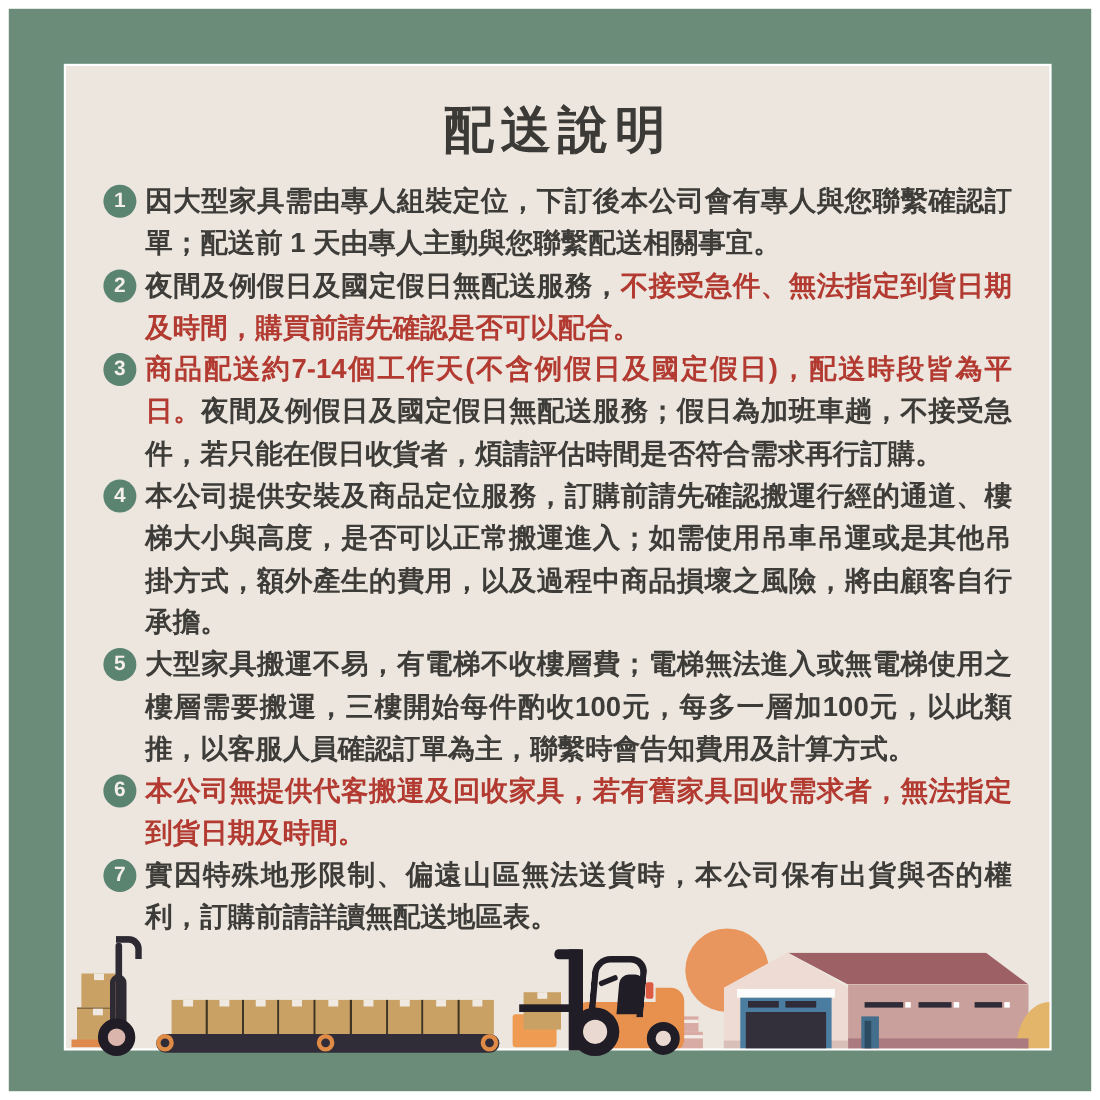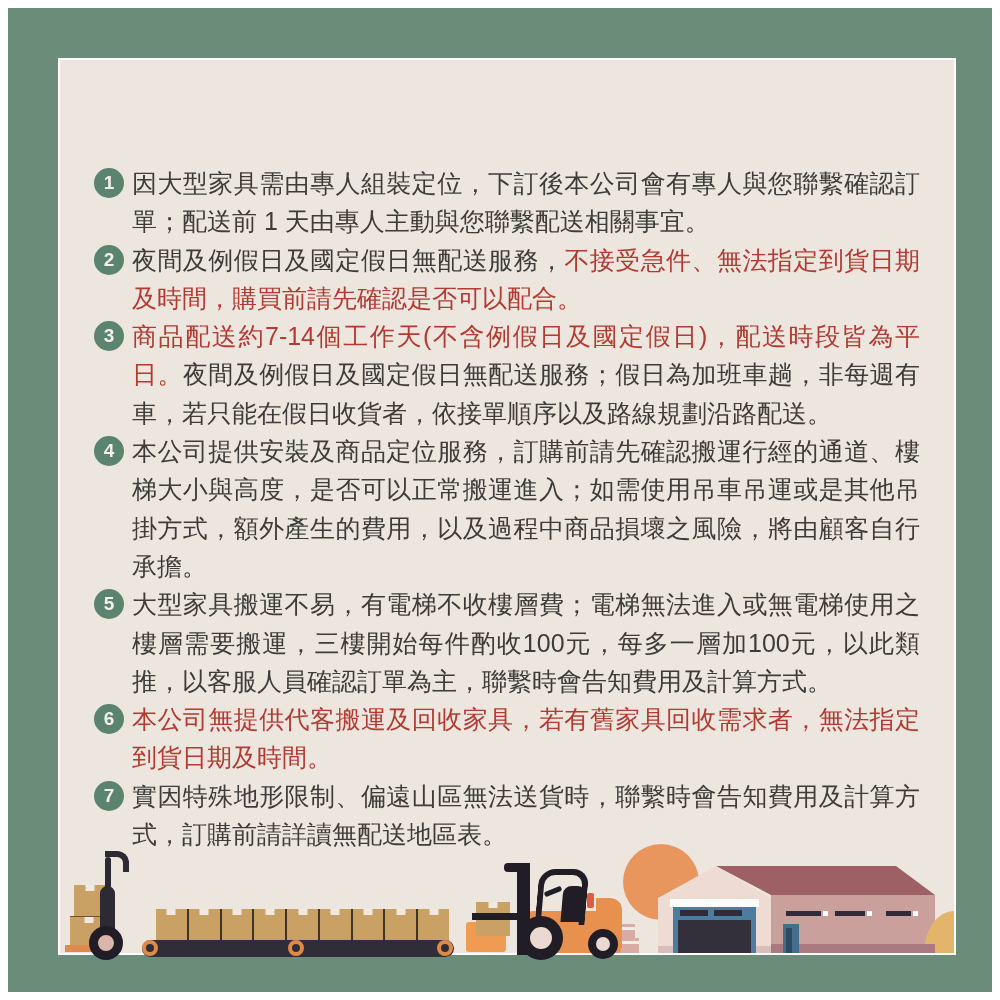--- a/index.html
+++ b/index.html
@@ -17,21 +17,21 @@
     position:absolute;top:30px;left:0;width:100%;text-align:center;margin:0;
     font-size:46px;line-height:56px;font-weight:700;letter-spacing:6px;color:#3b3a37;
   }
   .notes{position:absolute;left:34px;top:104px;width:826px;}
   .note-item{display:flex;align-items:flex-start;}
   .num-badge{
     flex:0 0 30px;width:30px;height:30px;border-radius:50%;background:#5a8370;
     color:#f4efe9;font-size:19px;font-weight:700;display:flex;align-items:center;justify-content:center;
     margin:4px 8px 0 0;
   }
-  .note-text{flex:1;margin:0;font-size:25px;line-height:38.3px;font-weight:400;text-align:justify;}
+  .note-text{flex:1;margin:0;font-size:25px;line-height:38.3px;font-weight:700;text-align:justify;}
   .seg-dark{color:#3d3c39;}
   .seg-red{color:#b23a31;}
 
   
   .scene{position:absolute;left:0;top:0;width:100%;height:100%;pointer-events:none;}
   .scene div{position:absolute;}
   .sun{left:563px;top:784px;width:76px;height:76px;border-radius:50%;background:#e9965e;z-index:1;}
   .wh-roof{left:656px;top:806px;width:219px;height:29px;background:#9d6064;
     clip-path:polygon(0 0,82.2% 0,100% 100%,25.1% 100%);z-index:2;}
   .wh-wall{left:711px;top:835px;width:164px;height:58px;background:#c9a09b;z-index:2;}
@@ -92,49 +92,50 @@
   .parcel-bot{left:552px;top:878px;width:27px;height:15px;background:#d8aba4;z-index:4;}
   .parcel-top{left:557px;top:864px;width:18px;height:14px;background:#d8aba4;z-index:4;}
   .tape{position:absolute;left:0;top:3px;width:100%;height:3px;background:#f3ece6;}
 </style>
 </head>
 <body>
 
 <div class="frame">
   <div class="panel">
 
+    <h1 class="page-title">配送說明</h1>
 
     <div class="notes" id="notes">
         <div class="note-item">
           <span class="num-badge">1</span>
           <p class="note-text"><span class="seg-dark">因大型家具需由專人組裝定位，下訂後本公司會有專人與您聯繫確認訂單；配送前 1 天由專人主動與您聯繫配送相關事宜。</span></p>
         </div>
         <div class="note-item">
           <span class="num-badge">2</span>
           <p class="note-text"><span class="seg-dark">夜間及例假日及國定假日無配送服務，</span><span class="seg-red">不接受急件、無法指定到貨日期及時間，購買前請先確認是否可以配合。</span></p>
         </div>
         <div class="note-item">
           <span class="num-badge">3</span>
-          <p class="note-text"><span class="seg-red">商品配送約7-14個工作天(不含例假日及國定假日)，配送時段皆為平日。</span><span class="seg-dark">夜間及例假日及國定假日無配送服務；假日為加班車趟，非每週有車，若只能在假日收貨者，依接單順序以及路線規劃沿路配送。</span></p>
+          <p class="note-text"><span class="seg-red">商品配送約7-14個工作天(不含例假日及國定假日)，配送時段皆為平日。</span><span class="seg-dark">夜間及例假日及國定假日無配送服務；假日為加班車趟，不接受急件，若只能在假日收貨者，煩請評估時間是否符合需求再行訂購。</span></p>
         </div>
         <div class="note-item">
           <span class="num-badge">4</span>
           <p class="note-text"><span class="seg-dark">本公司提供安裝及商品定位服務，訂購前請先確認搬運行經的通道、樓梯大小與高度，是否可以正常搬運進入；如需使用吊車吊運或是其他吊掛方式，額外產生的費用，以及過程中商品損壞之風險，將由顧客自行承擔。</span></p>
         </div>
         <div class="note-item">
           <span class="num-badge">5</span>
           <p class="note-text"><span class="seg-dark">大型家具搬運不易，有電梯不收樓層費；電梯無法進入或無電梯使用之樓層需要搬運，三樓開始每件酌收100元，每多一層加100元，以此類推，以客服人員確認訂單為主，聯繫時會告知費用及計算方式。</span></p>
         </div>
         <div class="note-item">
           <span class="num-badge">6</span>
           <p class="note-text"><span class="seg-red">本公司無提供代客搬運及回收家具，若有舊家具回收需求者，無法指定到貨日期及時間。</span></p>
         </div>
         <div class="note-item">
           <span class="num-badge">7</span>
-          <p class="note-text"><span class="seg-dark">實因特殊地形限制、偏遠山區無法送貨時，聯繫時會告知費用及計算方式，訂購前請詳讀無配送地區表。</span></p>
+          <p class="note-text"><span class="seg-dark">實因特殊地形限制、偏遠山區無法送貨時，本公司保有出貨與否的權利，訂購前請詳讀無配送地區表。</span></p>
         </div>
       </div>
 
     <div class="scene">
 
       <div class="sun"></div>
       <div class="wh-roof"></div>
       <div class="wh-wall"></div>
       <div class="wh-wall-base"></div>
       <div class="wh-window win1"></div>

